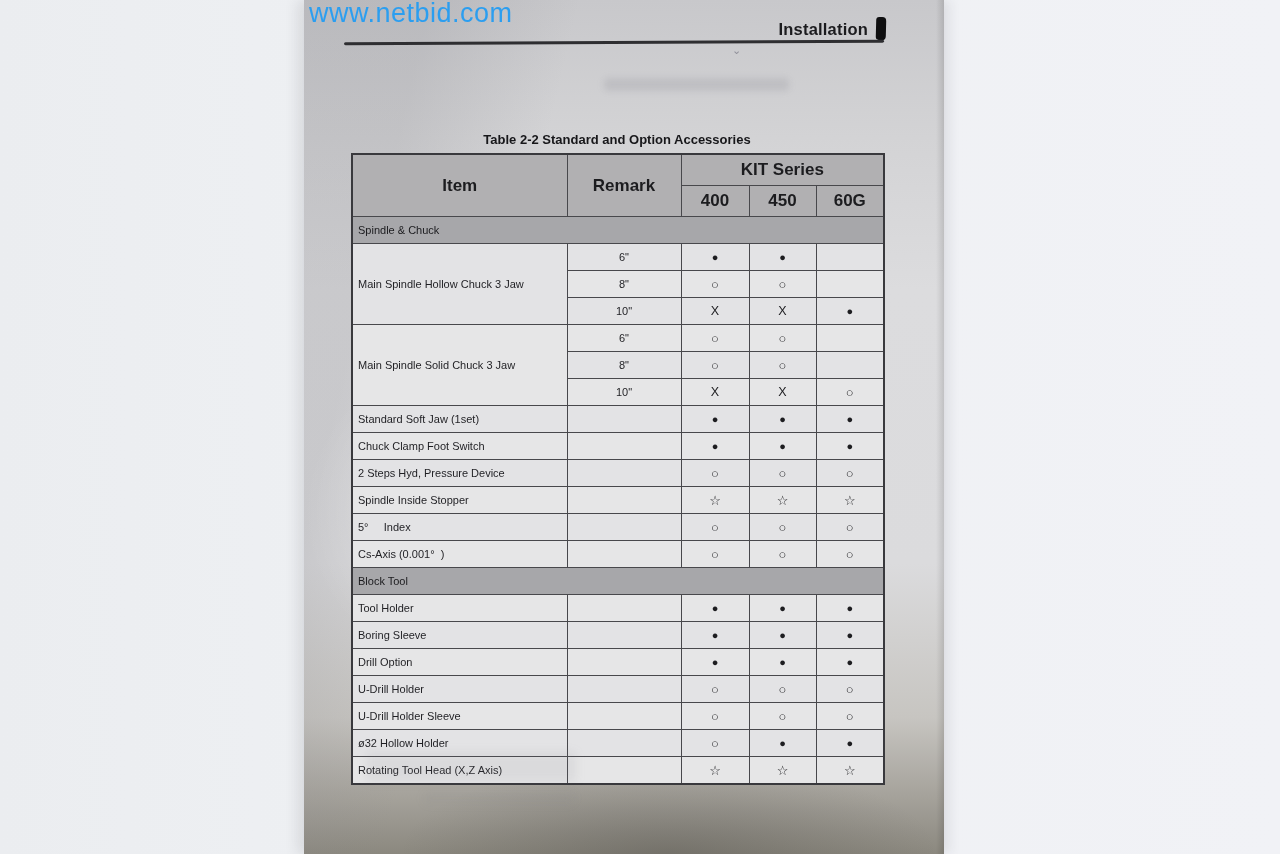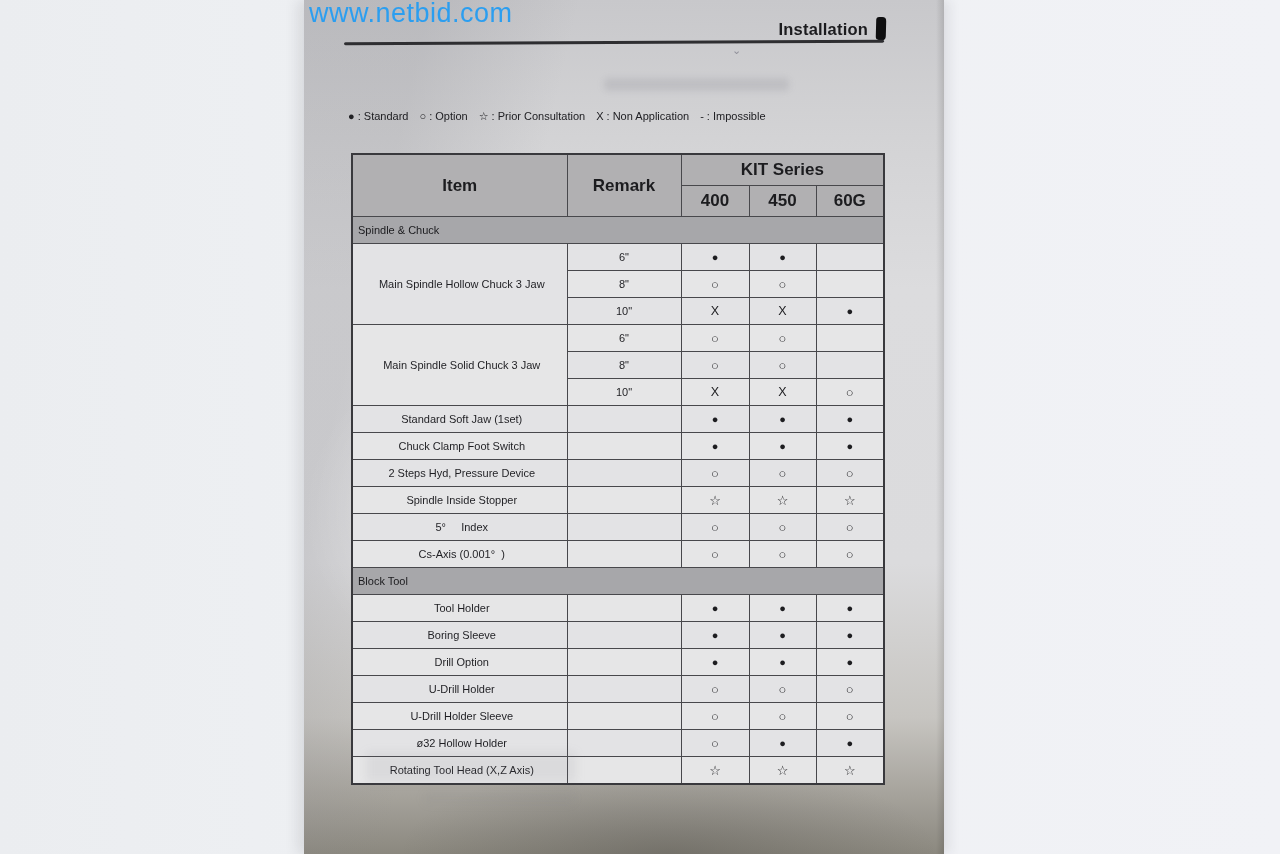--- a/index.html
+++ b/index.html
@@ -59,21 +59,21 @@
   .acc thead th{
     background:#b1b0b2;font-size:17px;font-weight:700;height:28px;
     color:#1c1c1f;
   }
   .acc tbody td{height:24px;font-size:11px;background:#e3e3e5;}
   .acc tbody tr:nth-child(odd) td{background:#e6e6e7;}
   .acc td.section{
     background:#a7a7aa !important;text-align:left;padding-left:5px;
     font-size:11px;color:#1b1b1e;
   }
-  .acc td.item{text-align:center;padding-left:5px;white-space:pre;}
+  .acc td.item{text-align:left;padding-left:5px;white-space:pre;}
   .acc td.remark{text-align:center;}
   .acc td.val{text-align:center;color:#1d1d20;}
   .acc td.val.filled{font-size:11px;}
   .acc td.val.open{font-size:13px;}
   .acc td.val.star{font-size:13px;}
   .acc td.val.xmark{font-size:12.5px;}
   .ghost{position:absolute;border-radius:4px;pointer-events:none;}
   .ghost-1{left:300px;top:78px;width:185px;height:13px;background:rgba(110,112,125,0.16);filter:blur(3px);}
   .ghost-2{left:62px;top:752px;width:210px;height:30px;background:rgba(120,120,128,0.10);filter:blur(5px);}
   .ghost-3{left:120px;top:792px;width:150px;height:12px;background:rgba(120,120,128,0.08);filter:blur(4px);}
@@ -86,28 +86,22 @@
   <div class="watermark">www.netbid.com</div>
 
   <div class="page-header">
     <span class="chapter">Installation</span><span class="tab-glyph"></span>
   </div>
 
   <div class="header-rule"></div>
   <div class="rule-artifact">⌄</div>
 
 
-  <div class="legend" id="legend">
-      <span class="leg-item">● : Standard</span>
-      <span class="leg-item">○ : Option</span>
-      <span class="leg-item">☆ : Prior Consultation</span>
-      <span class="leg-item">X : Non Application</span>
-      <span class="leg-item">- : Impossible</span>
-    </div>
-
+
+  <div class="table-title">Table 2-2 Standard and Option Accessories</div>
 
   <table class="acc">
     <colgroup>
       <col style="width:215px">
         <col style="width:114px">
         <col style="width:68px">
         <col style="width:67px">
         <col style="width:68px">
     </colgroup>
     <thead>

